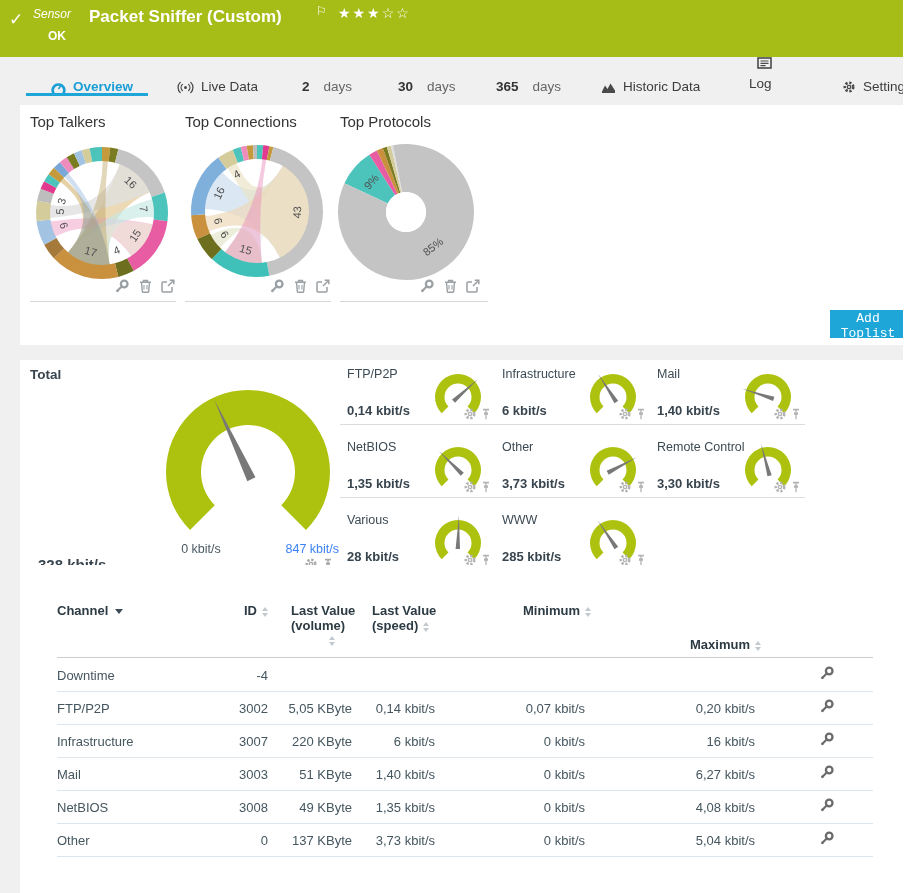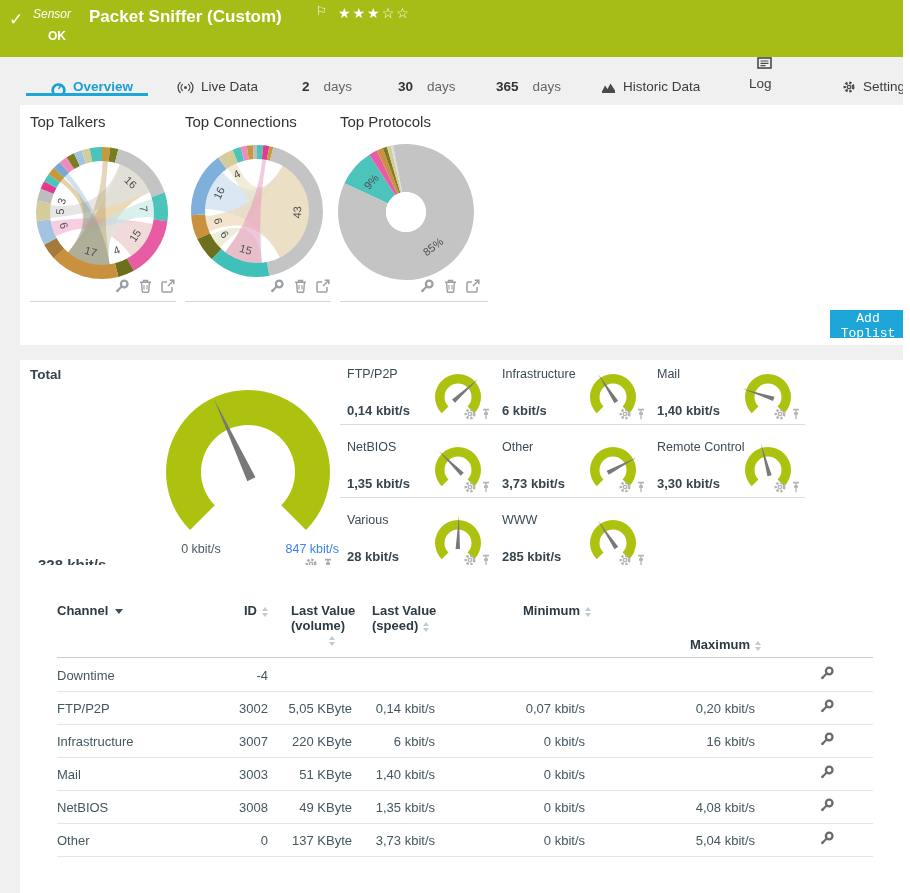--- a/index.html
+++ b/index.html
@@ -620,20 +620,21 @@
               </svg>
             </span></span>
           <div class="row-line"></div>
         </div>
         <div class="trow" style="top: 193px;">
           <span class="cell c-ch">Mail</span>
           <span class="cell c-id">3003</span>
           <span class="cell c-vol">51 KByte</span>
           <span class="cell c-speed">1,40 kbit/s</span>
           <span class="cell c-min">0 kbit/s</span>
+          <span class="cell c-max">6,27 kbit/s</span>
           <span class="cell c-tools"><span class="tabicon">
               <svg width="15" height="14" viewBox="0 0 15 14">
                 <circle cx="9.2" cy="5" r="3.3" fill="none" stroke="#6b6b6b" stroke-width="2.3"></circle>
                 <path d="M6.4,7.8 L3,11.2" stroke="#6b6b6b" stroke-width="2.1" stroke-linecap="round"></path>
                 <circle cx="2.4" cy="11.8" r="1.4" fill="#6b6b6b"></circle>
               </svg>
             </span></span>
           <div class="row-line"></div>
         </div>
         <div class="trow" style="top: 226px;">

